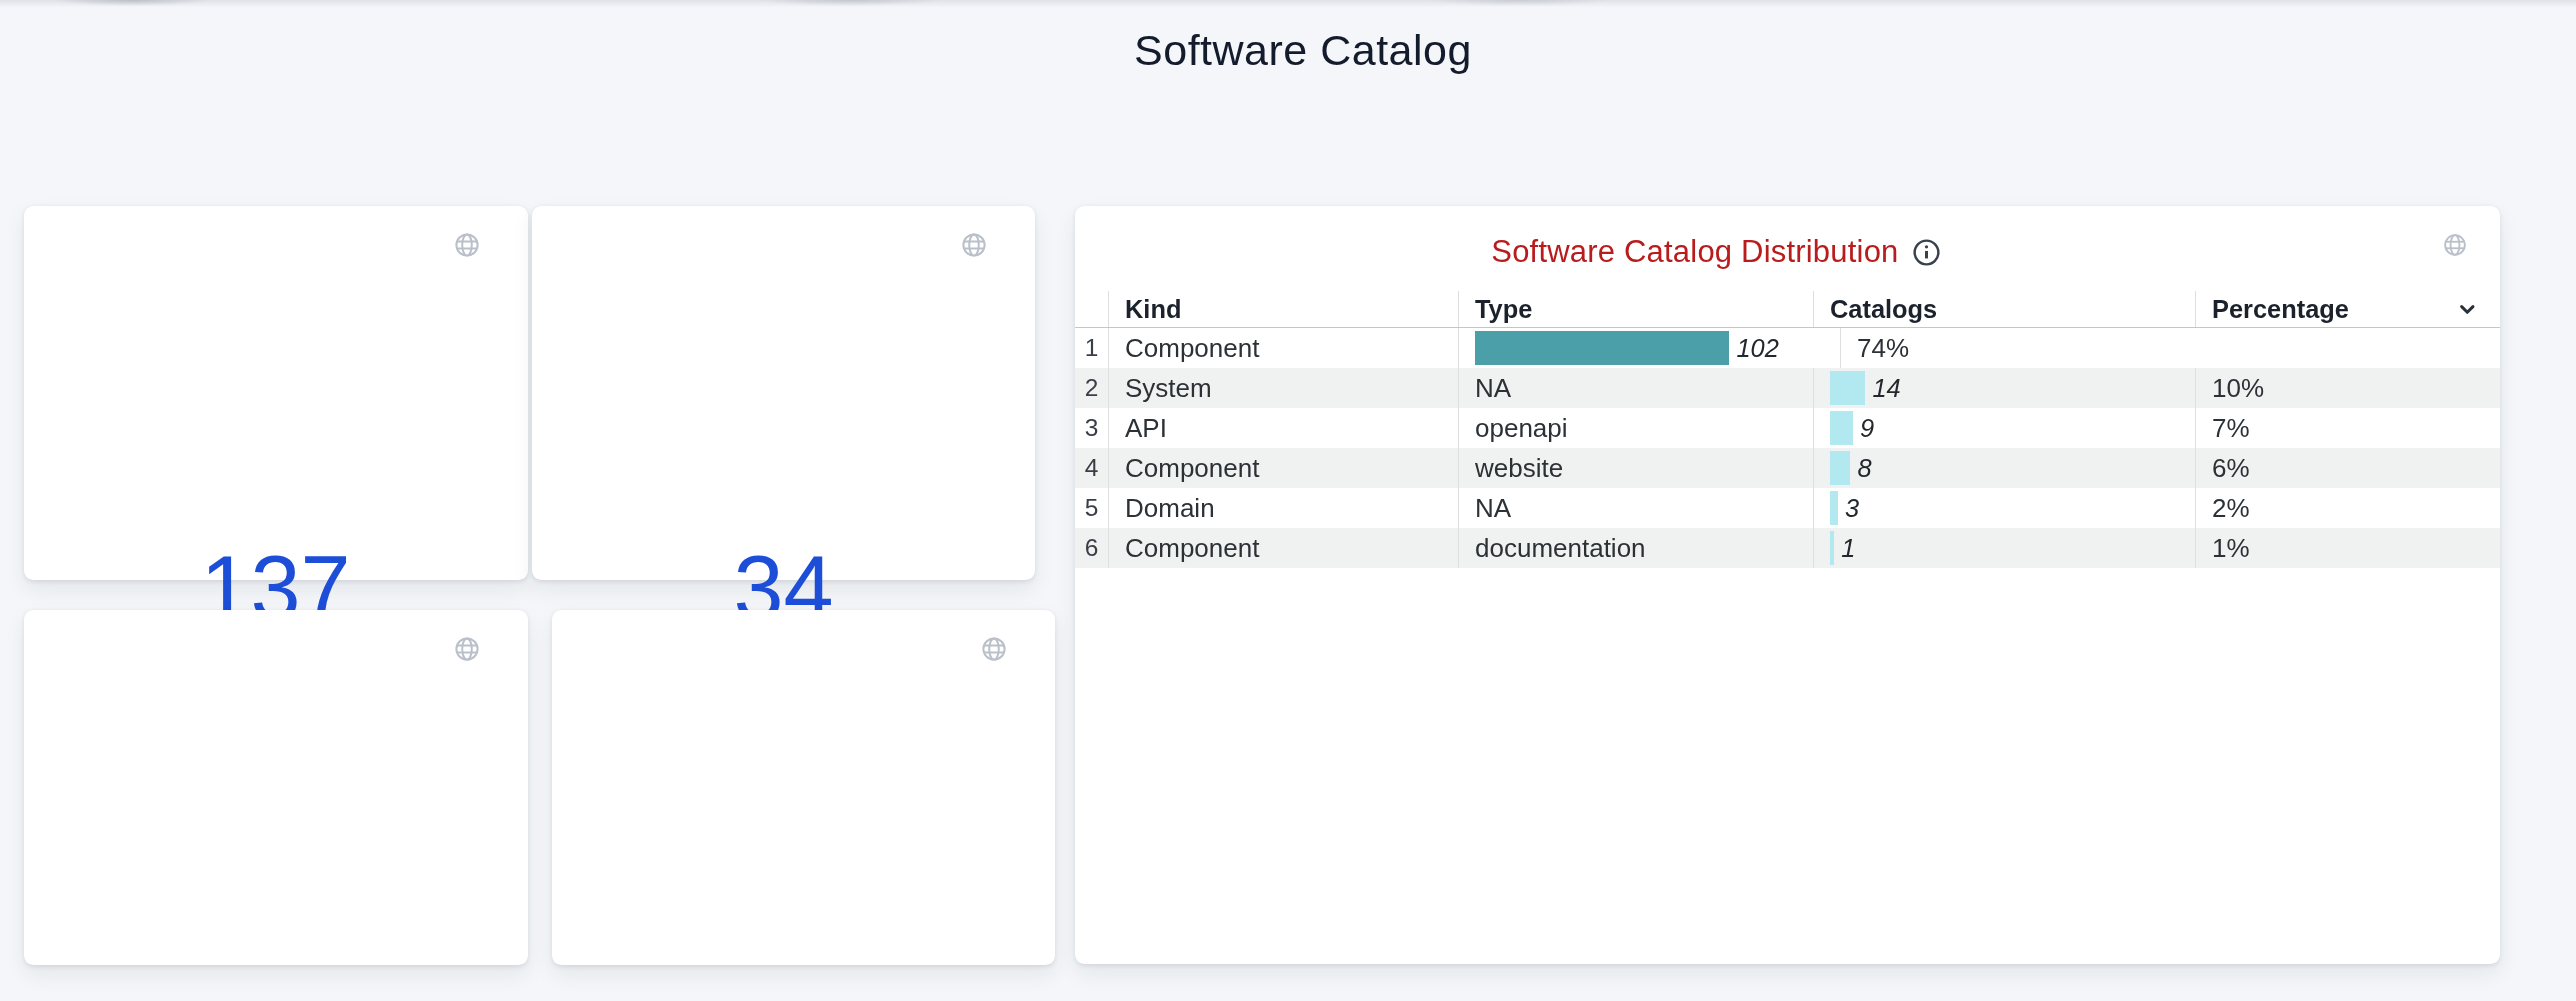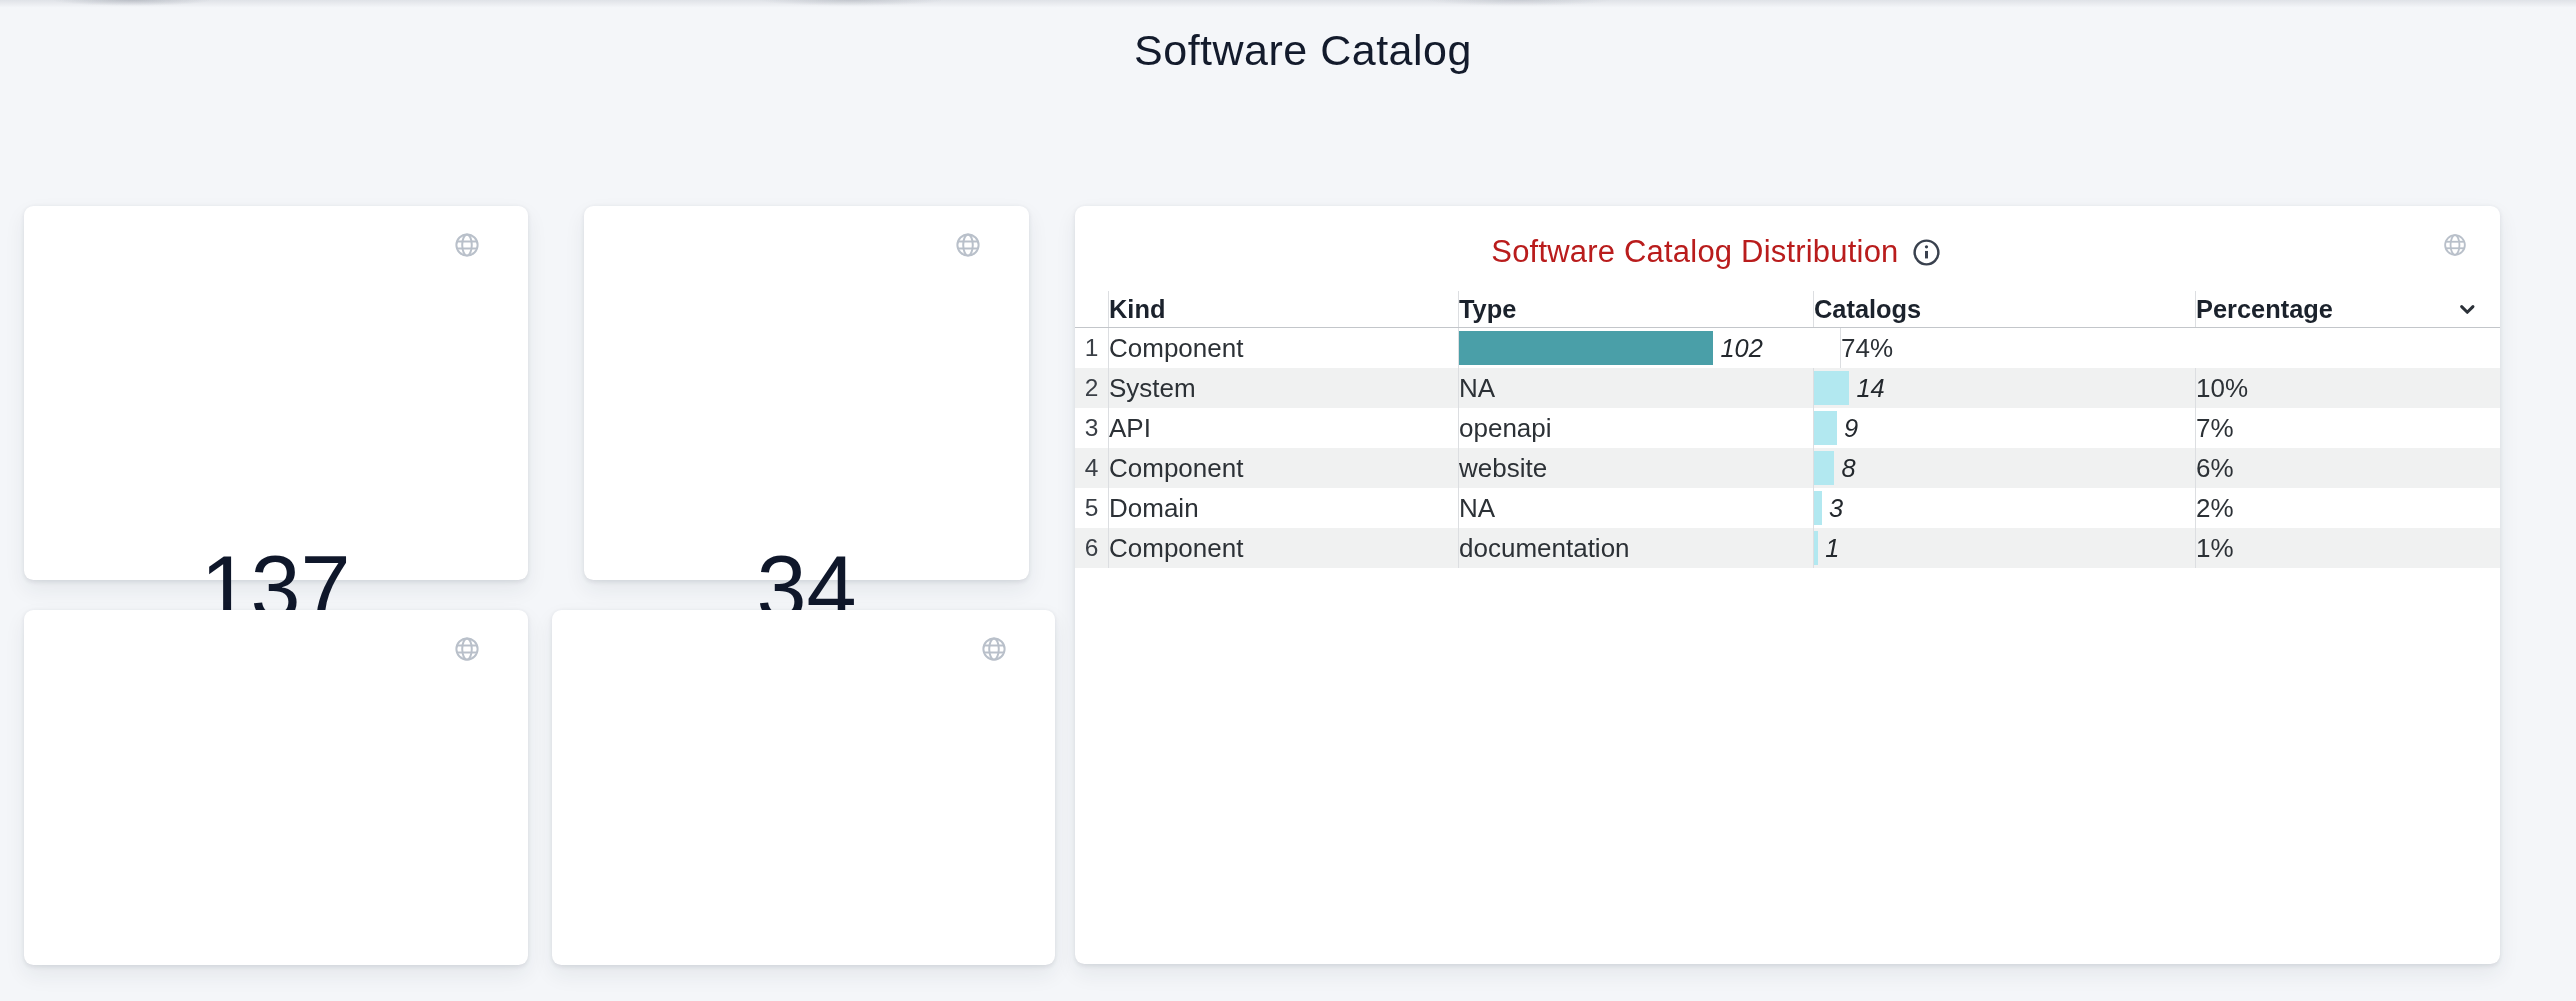--- a/index.html
+++ b/index.html
@@ -30,33 +30,33 @@
     font-size:43px;font-weight:500;color:#131b2c;
     letter-spacing:0.5px;
   }
   .card{
     position:absolute;
     background:#ffffff;
     border-radius:9.4px;
     box-shadow:0 1.9px 4.7px rgba(30,40,60,0.10),0 9.4px 21px rgba(30,40,60,0.07);
   }
   #stat-card-1{left:23.5px;top:206px;width:504px;height:374px;}
-  #stat-card-2{left:584px;top:206px;width:445px;height:374px;}
+  #stat-card-2{left:532px;top:206px;width:503px;height:374px;}
   #stat-card-3{left:23.5px;top:610px;width:504px;height:355px;}
   #stat-card-4{left:552px;top:610px;width:503px;height:355px;}
   #table-card {left:1075px;top:206px;width:1425px;height:758px;}
 
   .globe{
     position:absolute;top:24.5px;right:47px;width:28px;height:28px;
     color:#b9c0ca;
   }
   #table-card .globe{right:32px;top:26px;width:26px;height:26px;}
   .stat-number{
     position:absolute;left:0;width:100%;text-align:center;
-    font-size:90px;font-weight:500;color:#0f172a;line-height:1;
+    font-size:90px;font-weight:500;color:#1d4ed8;line-height:1;
   }
   .row1 .stat-number{top:337px;}
   .stat-label-row{
     position:absolute;left:0;width:100%;
     display:flex;align-items:center;justify-content:center;gap:14px;
     padding:0 26px;box-sizing:border-box;
   }
   .row1 .stat-label-row{top:457px;}
   .stat-label{
     font-size:32px;color:#1c2532;
@@ -79,21 +79,21 @@
     border-bottom:1.9px solid #c3c6ca;}
   .t-row{display:flex;height:40px;align-items:center;background:#fff;}
   .t-row.stripe{background:#f0f1f1;}
   .c-num{width:33px;flex:0 0 auto;text-align:center;font-size:24.5px;color:#3a3f46;}
   .c-kind{width:350px;flex:0 0 auto;}
   .c-type{width:355px;flex:0 0 auto;}
   .c-cat{width:350px;flex:0 0 auto;}
   .c-pct{flex:1 1 auto;position:relative;margin-left:32px;}
   .c-kind,.c-type,.c-cat,.c-pct{
     height:100%;display:flex;align-items:center;
-    box-sizing:border-box;
+    padding-left:16px;box-sizing:border-box;
     border-left:0.9px solid #dcdee1;
     font-size:26px;color:#2c3136;
   }
   .t-head .c-kind,.t-head .c-type,.t-head .c-cat,.t-head .c-pct{
     font-weight:bold;color:#1b222c;font-size:25.4px;
   }
   .chevron-icon{
     position:absolute;right:21px;top:50%;transform:translateY(-50%);
     width:22.6px;height:22.6px;color:#2b3138;cursor:pointer;
   }

